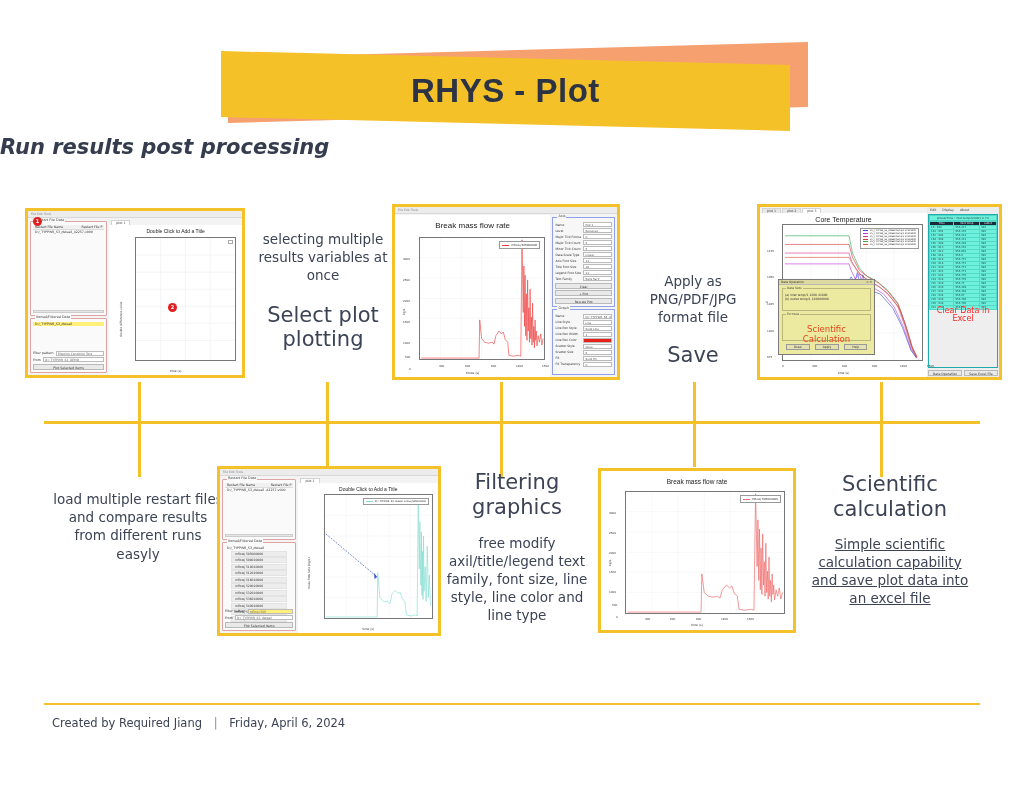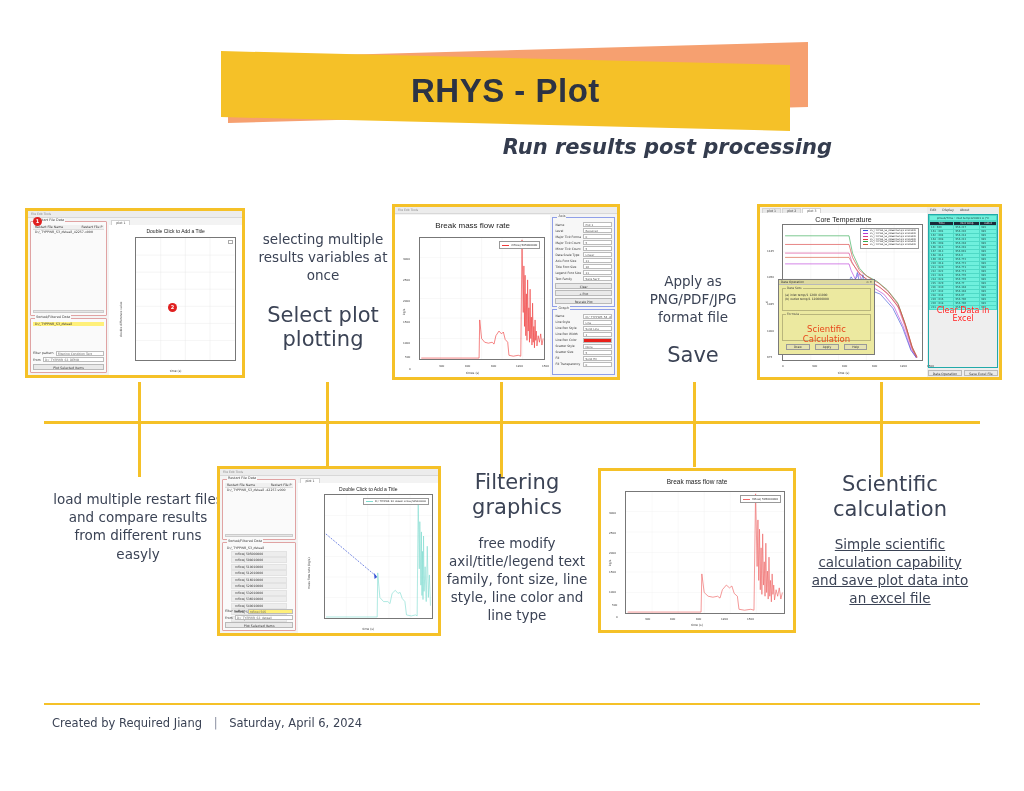--- a/index.html
+++ b/index.html
@@ -32,21 +32,21 @@
   .title-text {
     transform: skewY(-1.4deg);
     font-family: "Liberation Sans", sans-serif;
     font-weight: bold;
     font-size: 33px;
     color: #2c3344;
     letter-spacing: 0.5px;
   }
   .subtitle {
     position: absolute; left: 0; top: 135px; width: 832px;
-    text-align: right;
+    text-align: left;
     font-family: "DejaVu Sans", sans-serif;
     font-style: italic; font-weight: bold;
     font-size: 21px;
     color: #343c4e;
   }
 
   
   .timeline-h {
     position: absolute; left: 44px; top: 421px; width: 936px; height: 3px;
     background: #f5c128;
@@ -714,14 +714,14 @@
     <div class="tick" style="left:146px; bottom:9px;">1500</div>
     <div class="ylab" style="left:7px; top:95px;">kg/s</div>
     <div class="xlab" style="left:0; right:0; bottom:3px;">time (s)</div>
   </div>
 </div>
 
 <div class="footer-rule"></div>
 <div class="footer-text">
   <span>Created by Required Jiang</span>
   <span class="sep">|</span>
-  <span>Saturday, April 6, 2024</span>
+  <span>Friday, April 6, 2024</span>
 </div>
 
 </body></html>

